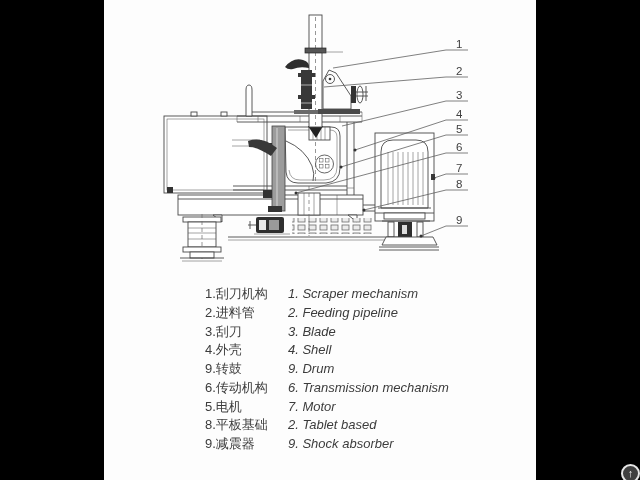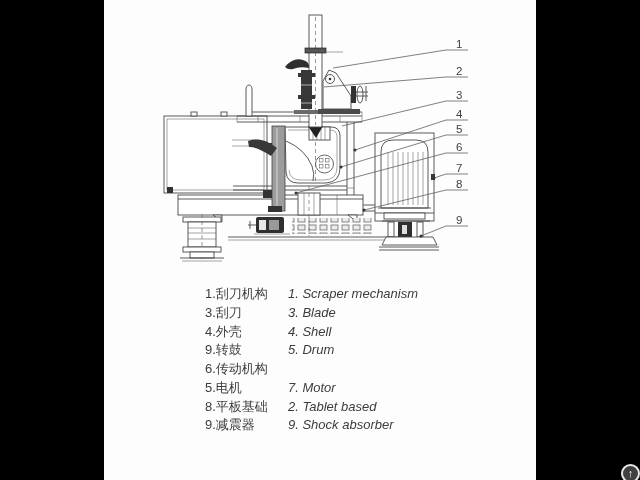--- a/index.html
+++ b/index.html
@@ -215,33 +215,38 @@
       <text class="callout-num" x="456" y="224">9</text>
     </g>
   </svg>
 
   <div class="legend">
     <div class="legend-row">
       <span class="legend-zh">1.刮刀机构</span>
       <span class="legend-en">1. Scraper mechanism</span>
     </div>
     <div class="legend-row">
+      <span class="legend-zh">2.进料管</span>
+      <span class="legend-en">2. Feeding pipeline</span>
+    </div>
+    <div class="legend-row">
       <span class="legend-zh">3.刮刀</span>
       <span class="legend-en">3. Blade</span>
     </div>
     <div class="legend-row">
       <span class="legend-zh">4.外壳</span>
       <span class="legend-en">4. Shell</span>
     </div>
     <div class="legend-row">
       <span class="legend-zh">9.转鼓</span>
-      <span class="legend-en">5. Drum</span>
+      <span class="legend-en">9. Drum</span>
     </div>
     <div class="legend-row">
       <span class="legend-zh">6.传动机构</span>
+      <span class="legend-en">6. Transmission mechanism</span>
     </div>
     <div class="legend-row">
       <span class="legend-zh">5.电机</span>
       <span class="legend-en">7. Motor</span>
     </div>
     <div class="legend-row">
       <span class="legend-zh">8.平板基础</span>
       <span class="legend-en">2. Tablet based</span>
     </div>
     <div class="legend-row">

